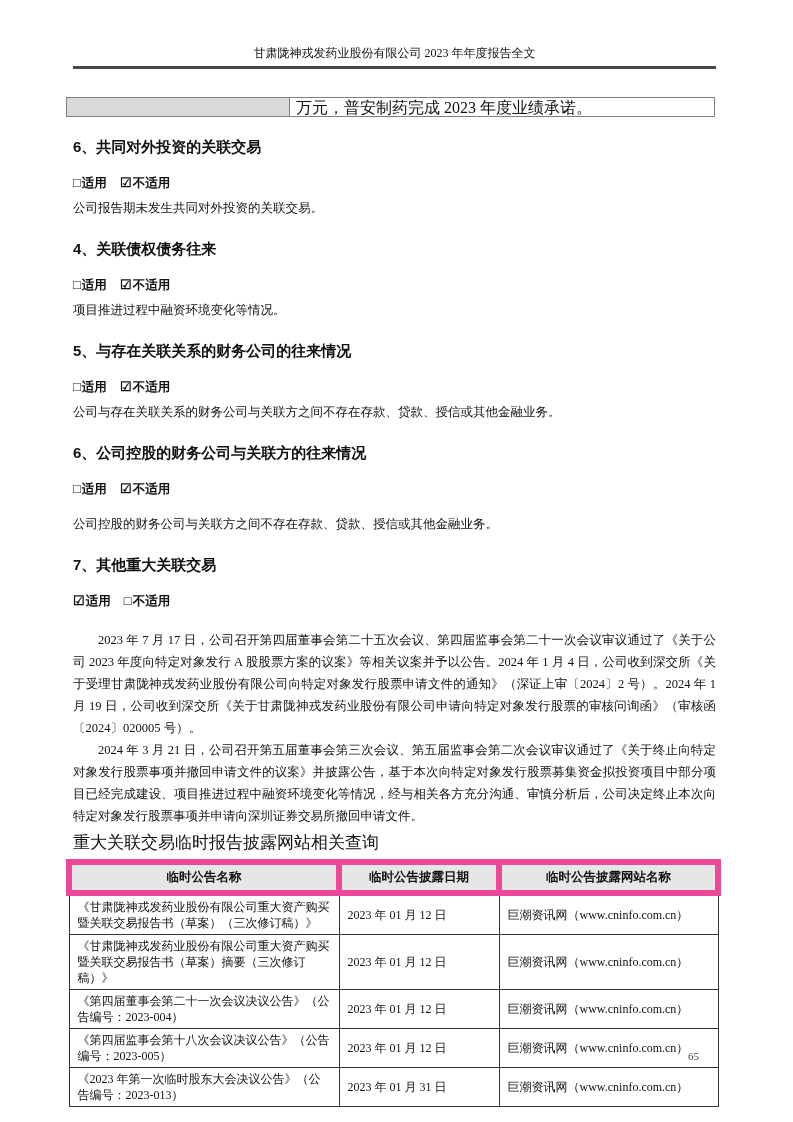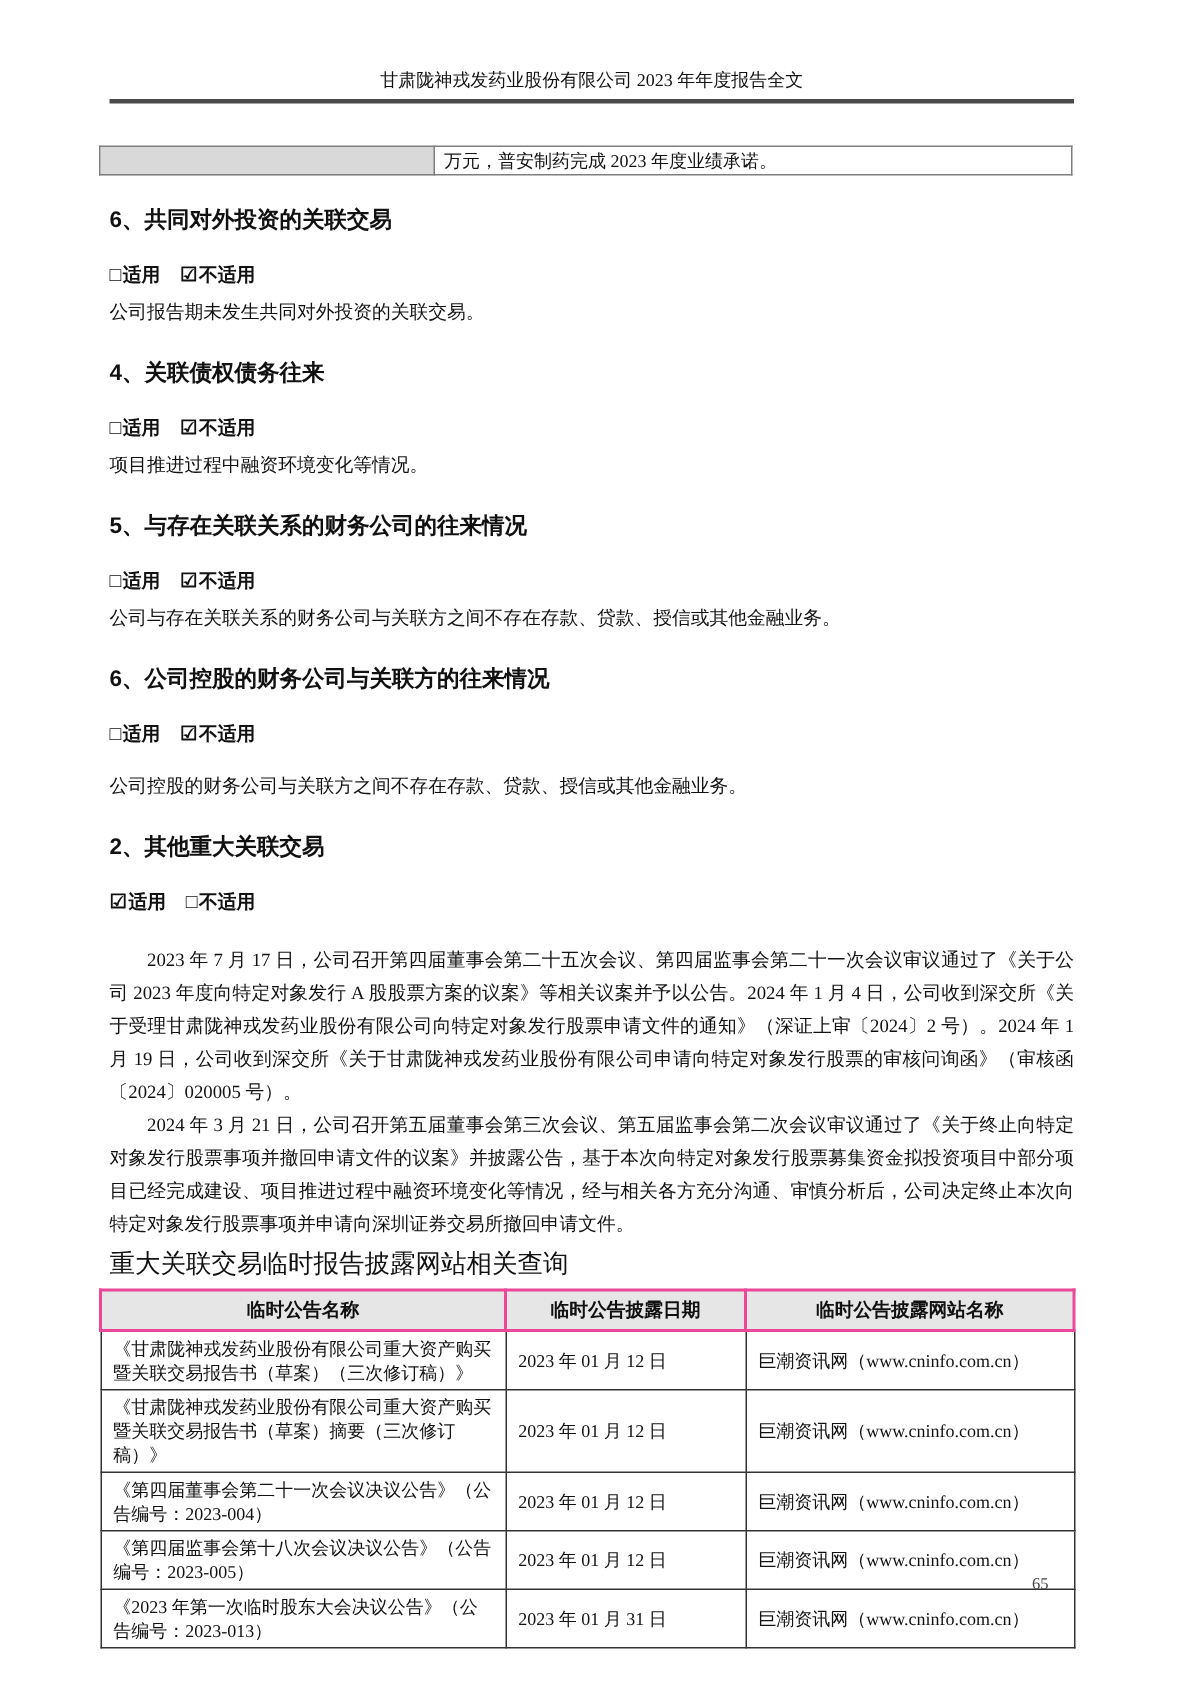--- a/index.html
+++ b/index.html
@@ -15,21 +15,21 @@
   .hdr {
     position:absolute; top:46px; left:73px; width:643px;
     text-align:center; font-size:12px; line-height:14px;
     padding-bottom:6px;
     border-bottom:3px solid #4a4a4a;
   }
   
   .content { position:absolute; top:97px; left:73px; width:643px; }
 
   
-  table.toprow { width:649px; margin-left:-7px; border-collapse:collapse; font-size:12px;padding-left:44px; }
+  table.toprow { width:649px; margin-left:-7px; border-collapse:collapse; font-size:16px;padding-left:44px; }
   table.toprow td { border:1px solid #7f7f7f; padding:1px 6px; height:16px; line-height:15px; }
   table.toprow td.shaded { width:210px; background:#d9d9d9; }
 
   h3.sec {
     font-family:"Liberation Sans","DejaVu Sans",sans-serif;
     font-size:15px; font-weight:bold;
     margin:21px 0 19px 0; line-height:18px;
   }
   .checkline { font-size:12.5px; line-height:16px; margin:0 0 7px 0;font-weight:bold; }
   .checkline .chk { font-size:13px; margin-right:1px; }
@@ -40,21 +40,21 @@
   .para {
     font-size:12.5px; line-height:22px; margin:0;
     text-indent:2em; text-align:justify;
   }
   .para.first { margin-top:20px; }
   .tbl-caption { font-size:17px; line-height:20px; margin:6px 0 6px 0; }
 
   table.main { width:649px; margin-left:-7px; border-collapse:collapse; font-size:12px; table-layout:fixed; }
   table.main th {
     background:#e6e6e6; font-weight:600; font-size:12.5px;
-    border:2px solid #ec4899; padding:5px 4px; text-align:center; line-height:15px;
+    border:6px solid #ec4899; padding:5px 4px; text-align:center; line-height:15px;
   }
   table.main td {
     border:1px solid #333333; padding:3px 8px;
     line-height:16px; vertical-align:middle; word-break:break-all;
   }
   table.main td.c2, table.main td.c3 { word-break:normal; }
 
   .pagenum {
     position:absolute; right:94px; bottom:60px;
     font-size:11px; color:#444444;
@@ -102,21 +102,21 @@
     </div>
     <p class="body-line">公司与存在关联关系的财务公司与关联方之间不存在存款、贷款、授信或其他金融业务。</p>
 
     <h3 class="sec">6、公司控股的财务公司与关联方的往来情况</h3>
     <div class="checkline">
       <span class="chk">□</span><span>适用</span>
       <span class="chk item2">☑</span><span>不适用</span>
     </div>
     <p class="body-line gap-top">公司控股的财务公司与关联方之间不存在存款、贷款、授信或其他金融业务。</p>
 
-    <h3 class="sec">2、其他重大关联交易</h3>
+    <h3 class="sec">7、其他重大关联交易</h3>
     <div class="checkline">
       <span class="chk">☑</span><span>适用</span>
       <span class="chk item2">□</span><span>不适用</span>
     </div>
     <p class="para first">2023 年 7 月 17 日，公司召开第四届董事会第二十五次会议、第四届监事会第二十一次会议审议通过了《关于公司 2023 年度向特定对象发行 A 股股票方案的议案》等相关议案并予以公告。2024 年 1 月 4 日，公司收到深交所《关于受理甘肃陇神戎发药业股份有限公司向特定对象发行股票申请文件的通知》（深证上审〔2024〕2 号）。2024 年 1 月 19 日，公司收到深交所《关于甘肃陇神戎发药业股份有限公司申请向特定对象发行股票的审核问询函》（审核函〔2024〕020005 号）。</p>
     <p class="para">2024 年 3 月 21 日，公司召开第五届董事会第三次会议、第五届监事会第二次会议审议通过了《关于终止向特定对象发行股票事项并撤回申请文件的议案》并披露公告，基于本次向特定对象发行股票募集资金拟投资项目中部分项目已经完成建设、项目推进过程中融资环境变化等情况，经与相关各方充分沟通、审慎分析后，公司决定终止本次向特定对象发行股票事项并申请向深圳证券交易所撤回申请文件。</p>
 
     <p class="tbl-caption">重大关联交易临时报告披露网站相关查询</p>
 
     <table class="main">

